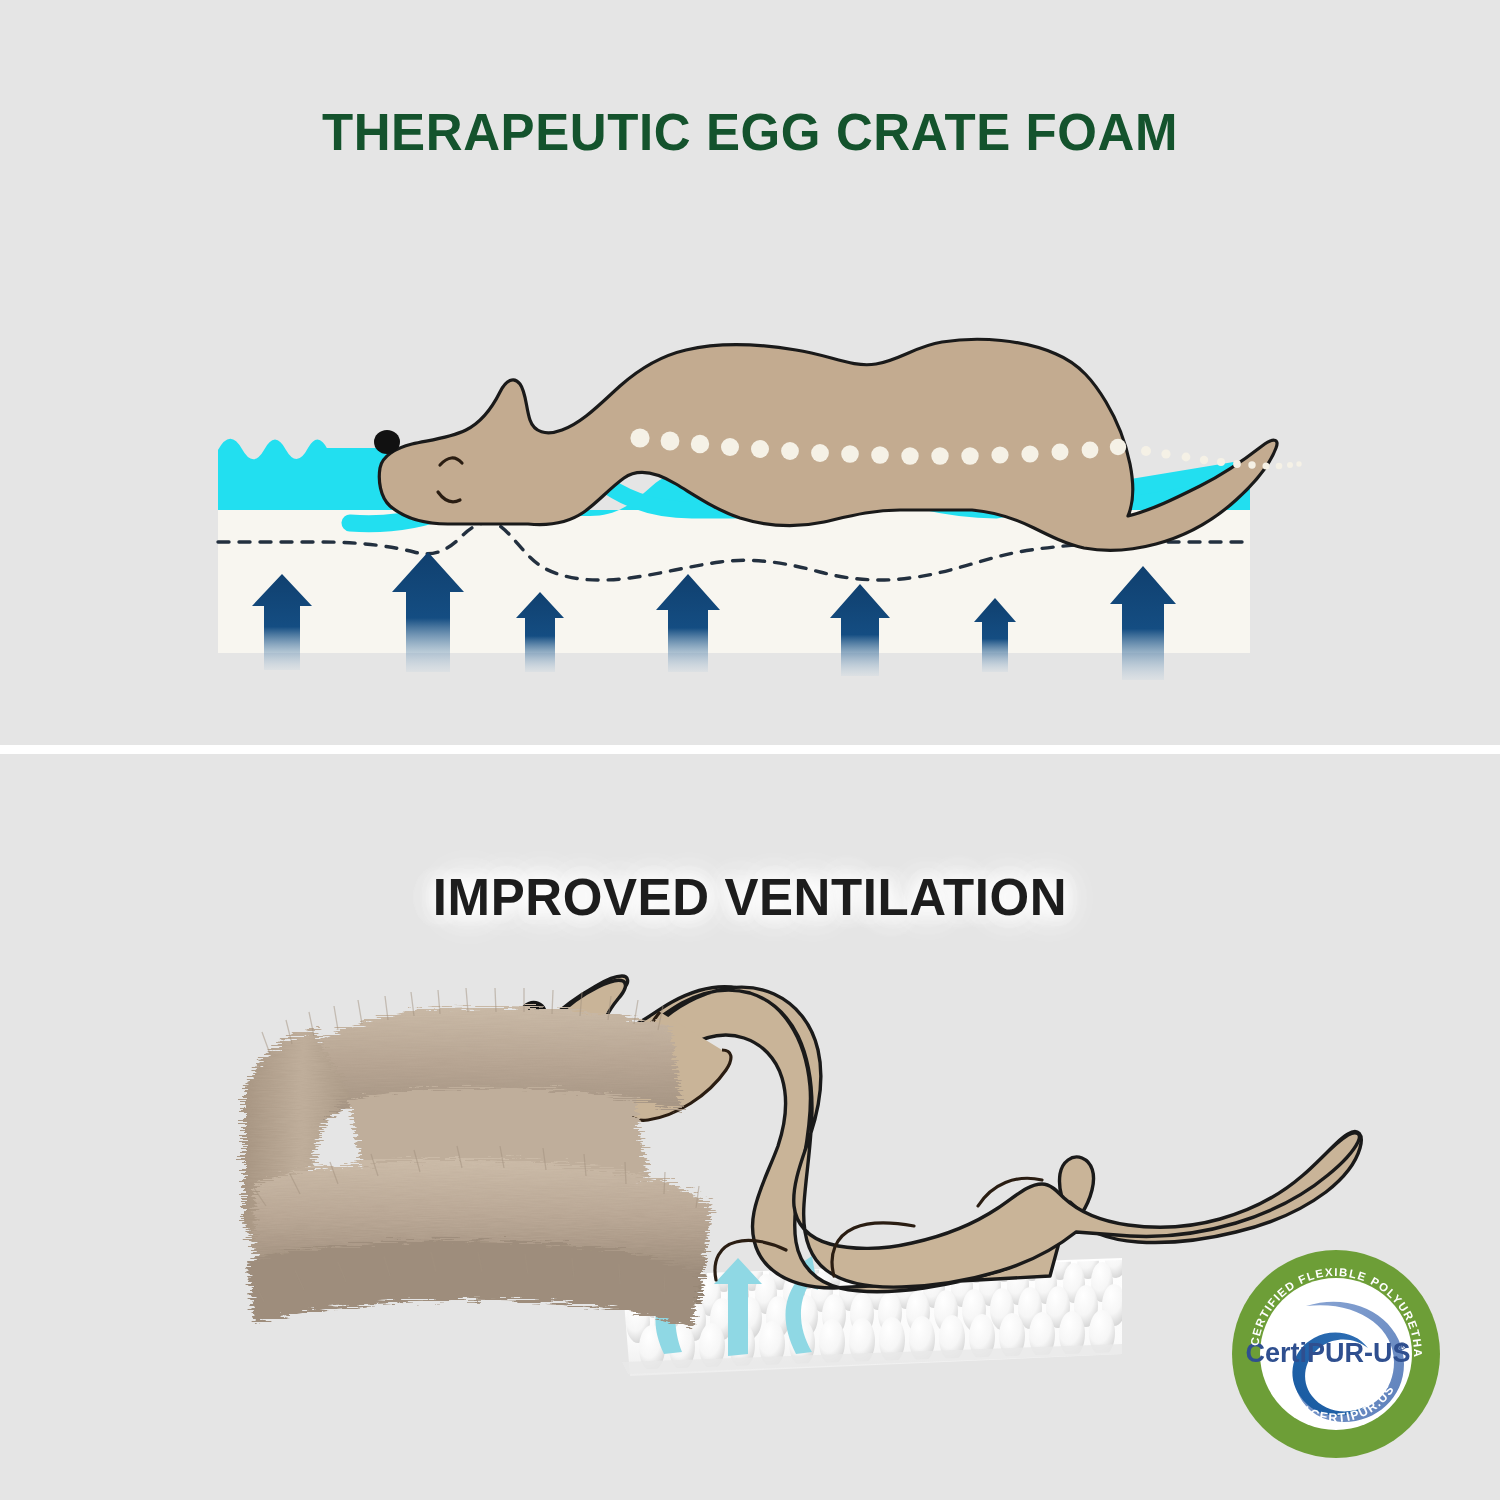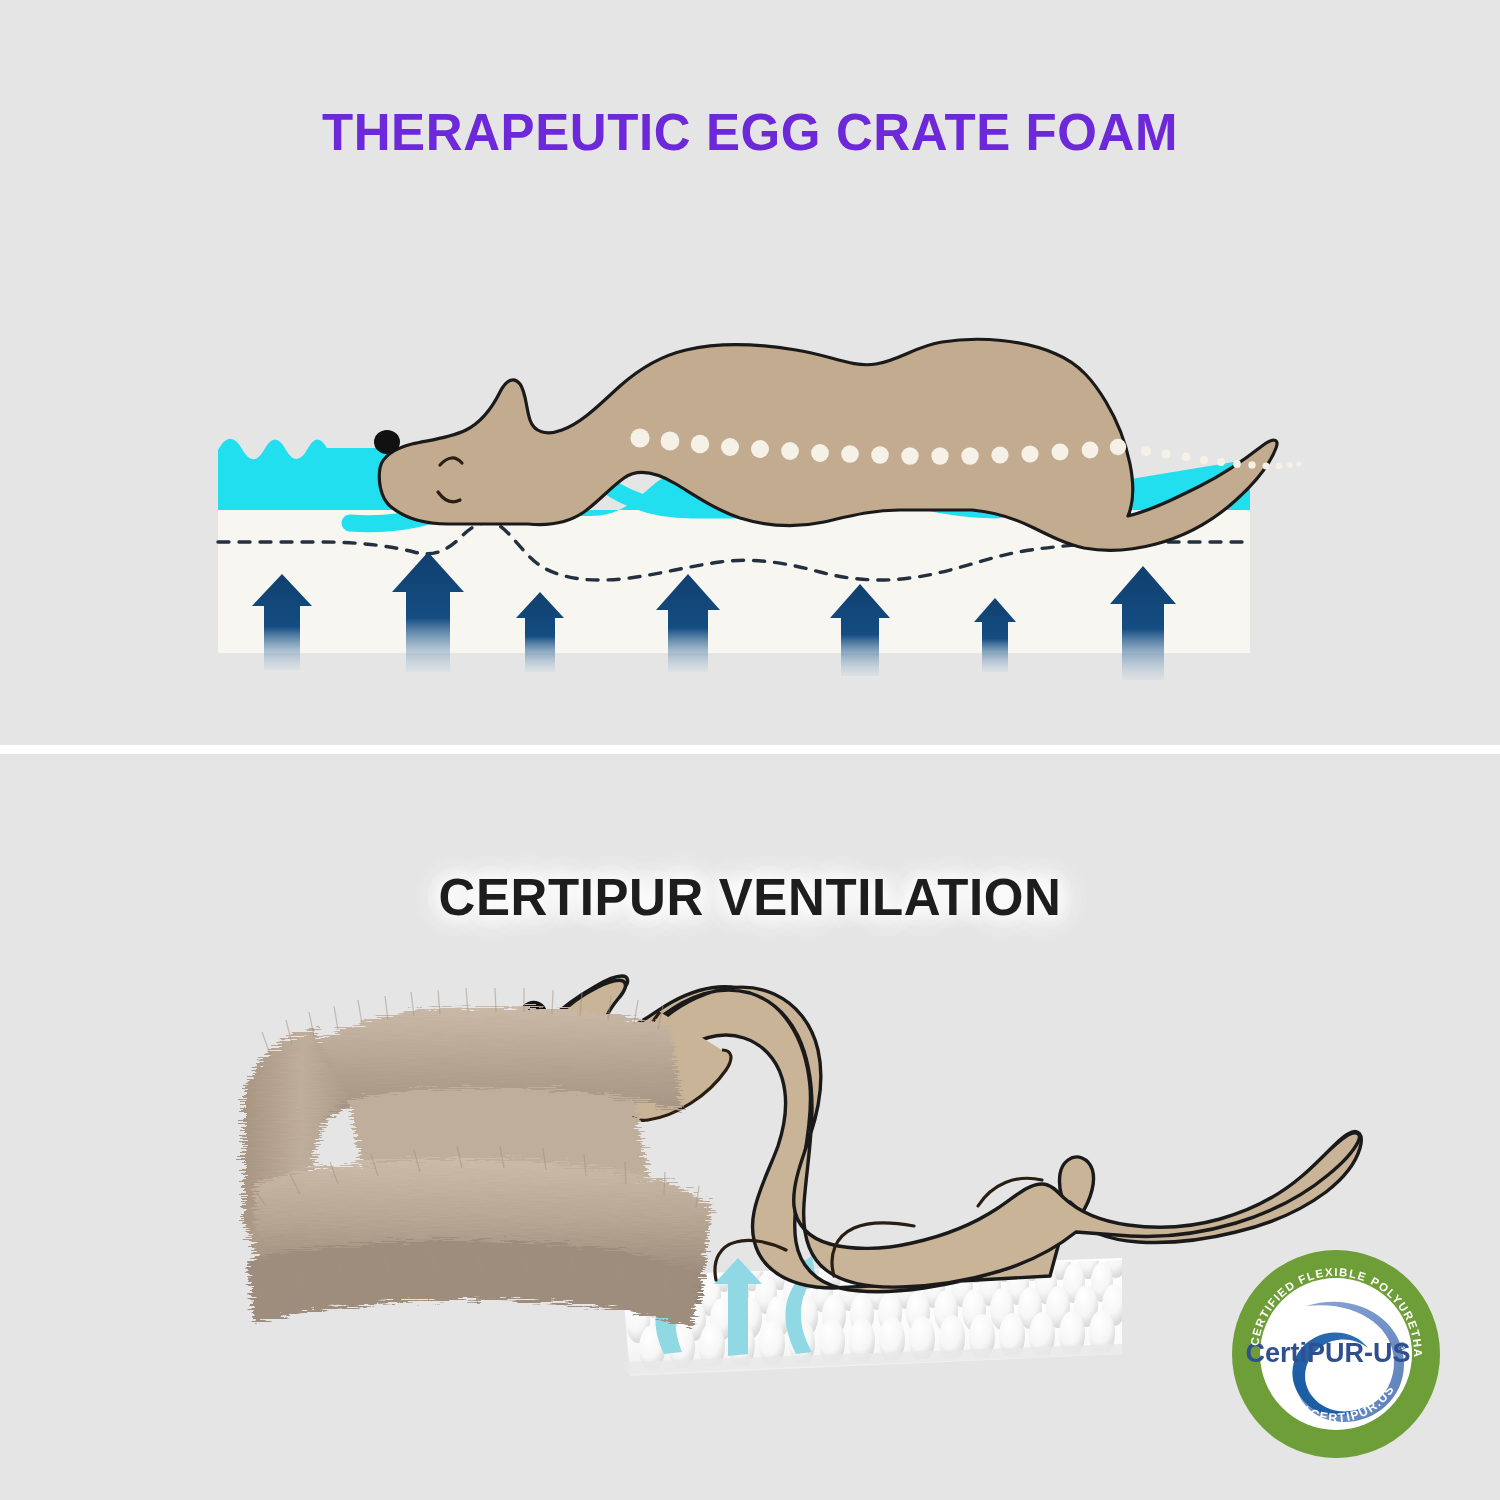--- a/index.html
+++ b/index.html
@@ -26,21 +26,21 @@
     background: #e5e5e5;
   }
   #panel-title {
     position: absolute;
     left: 0; top: 72px;
     width: 1500px;
     text-align: center;
     font-size: 51px;
     font-weight: 600;
     letter-spacing: 0.6px;
-    color: #6d28d9;
+    color: #14532d;
     line-height: 1.05;
   }
   #panel-subtitle {
     position: absolute;
     left: 60px; top: 168px;
     width: 1380px;
     text-align: center;
     font-size: 37px;
     font-weight: 400;
     color: #2b2b2b;
@@ -245,21 +245,21 @@
           <path d="M943,246 L976,284 L964,284 L964,360 L922,360 L922,284 L910,284 Z"></path>
         </g>
       </g>
     </svg>
   </section>
 
   <div id="divider"></div>
 
   <section id="panel-bottom">
 
-    <h2 id="panel2-title">CERTIPUR VENTILATION</h2>
+    <h2 id="panel2-title">IMPROVED VENTILATION</h2>
 
     <svg class="fig" style="left:230px; top:130px;" width="1240" height="620" viewBox="0 0 1240 620">
 
       <defs>
 
         <filter id="furRough" x="-12%" y="-12%" width="124%" height="124%">
           <feTurbulence type="fractalNoise" baseFrequency="0.035 0.9" numOctaves="4" seed="7" result="n"></feTurbulence>
           <feDisplacementMap in="SourceGraphic" in2="n" scale="17" xChannelSelector="R" yChannelSelector="G"></feDisplacementMap>
         </filter>
         <filter id="furRough2" x="-14%" y="-14%" width="128%" height="128%">

